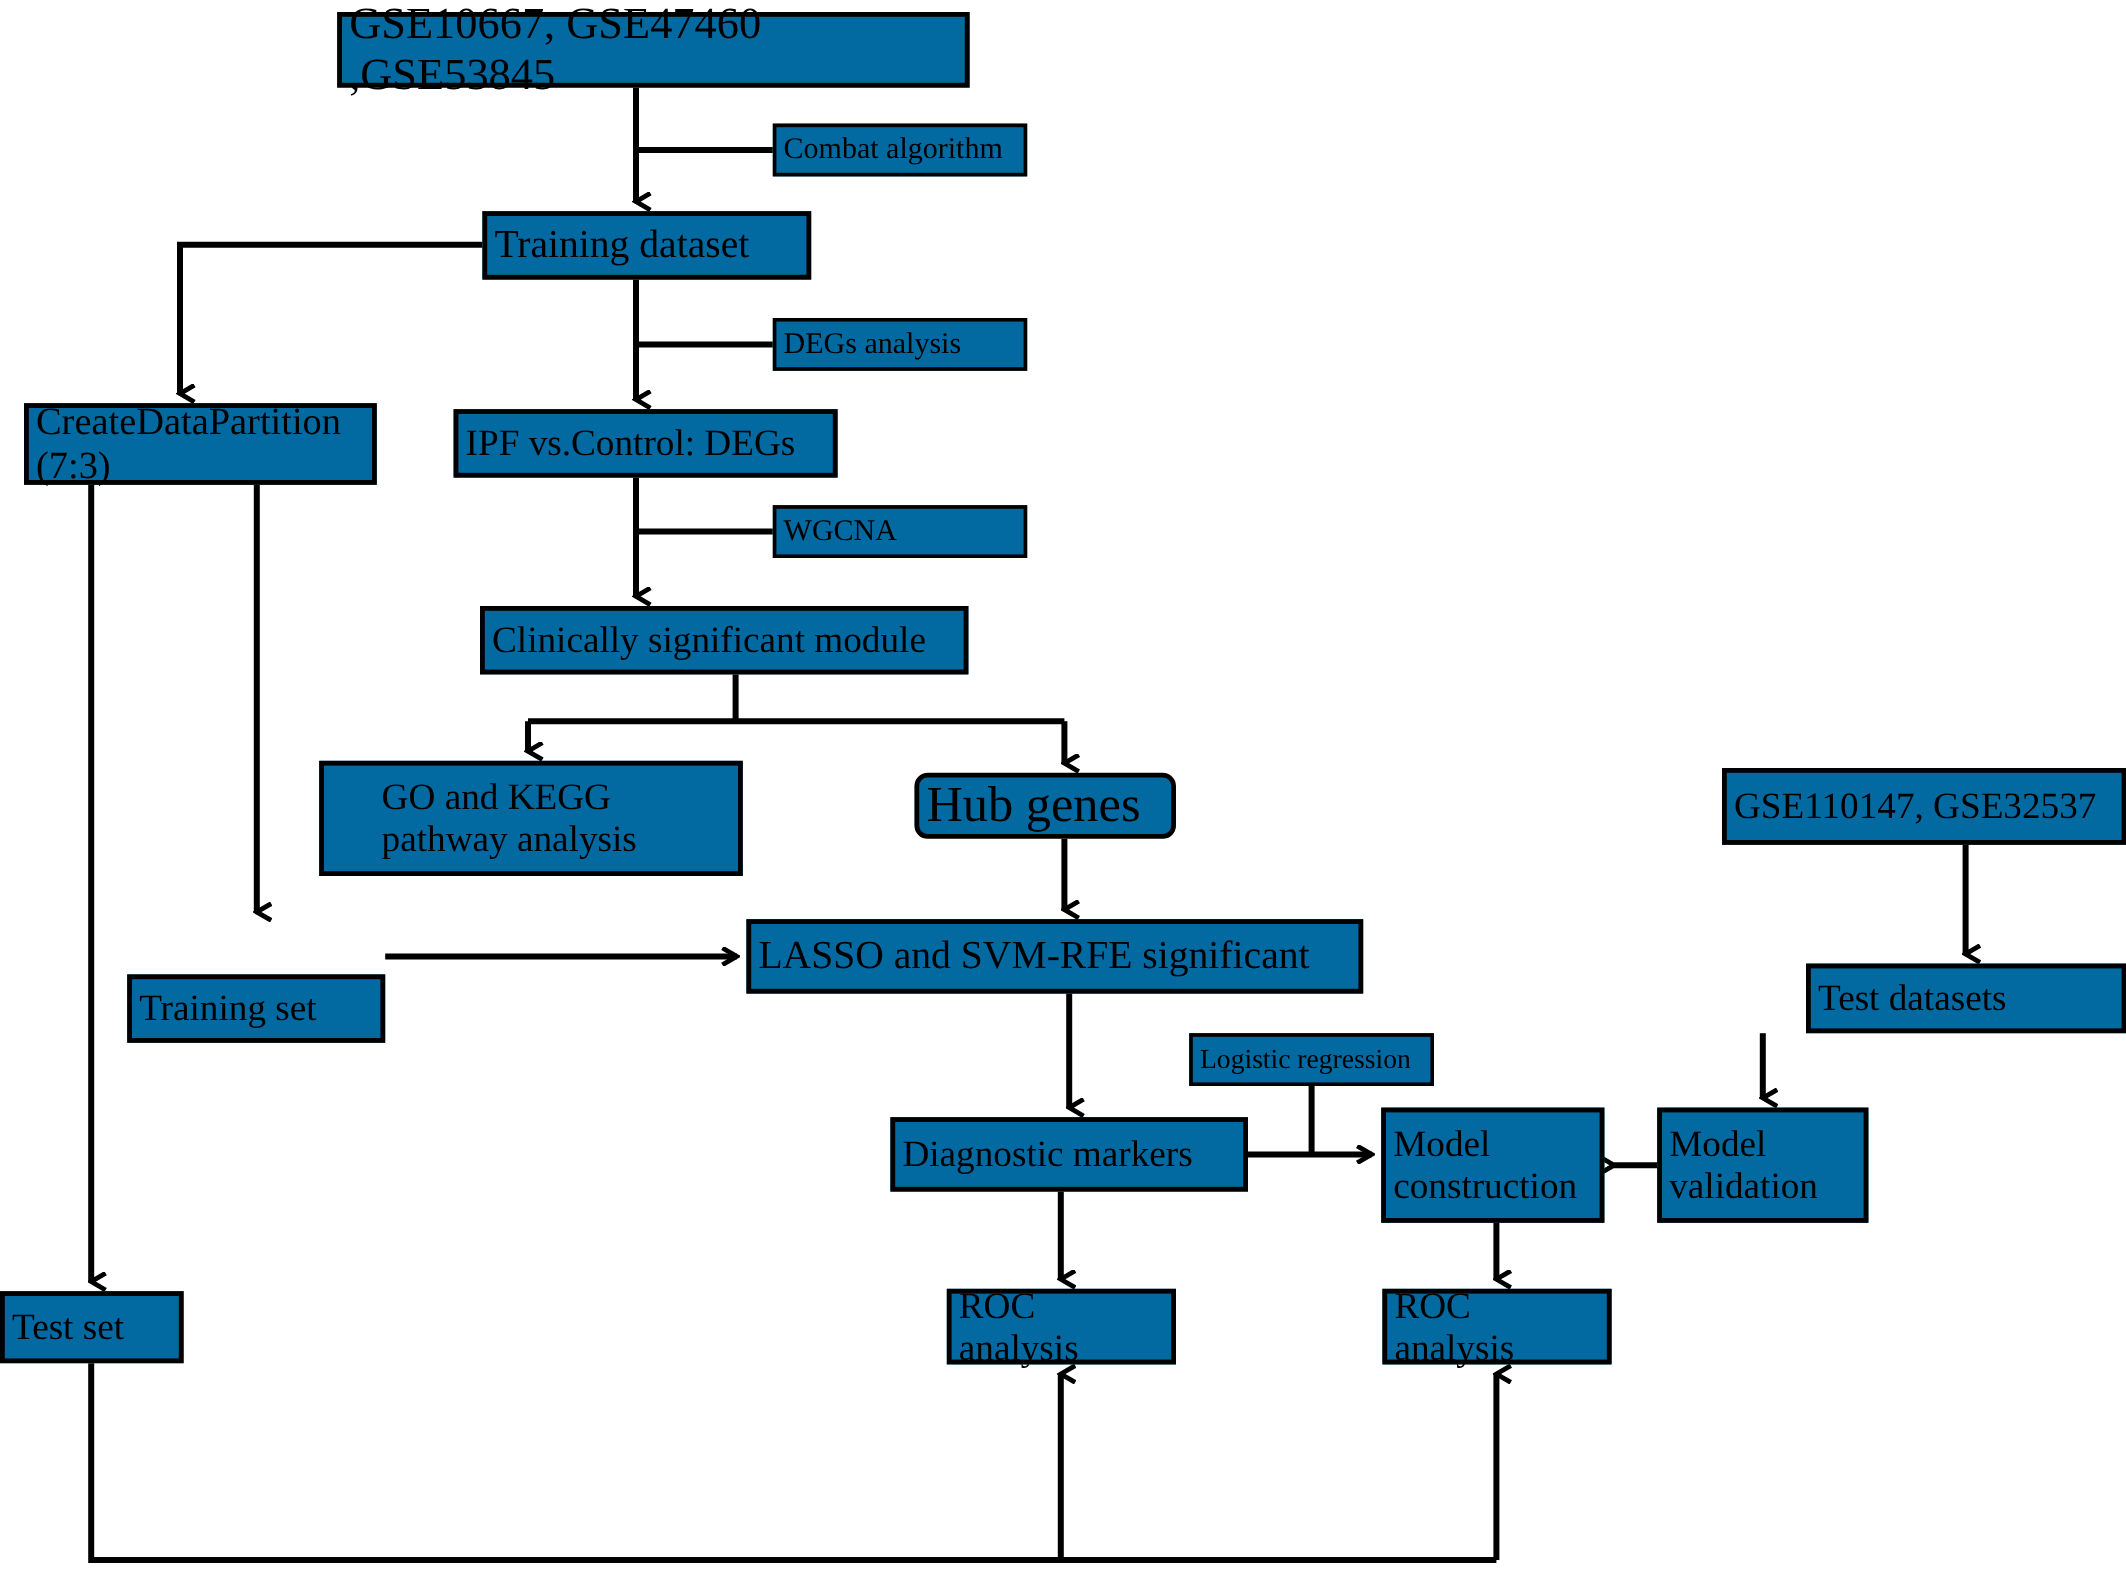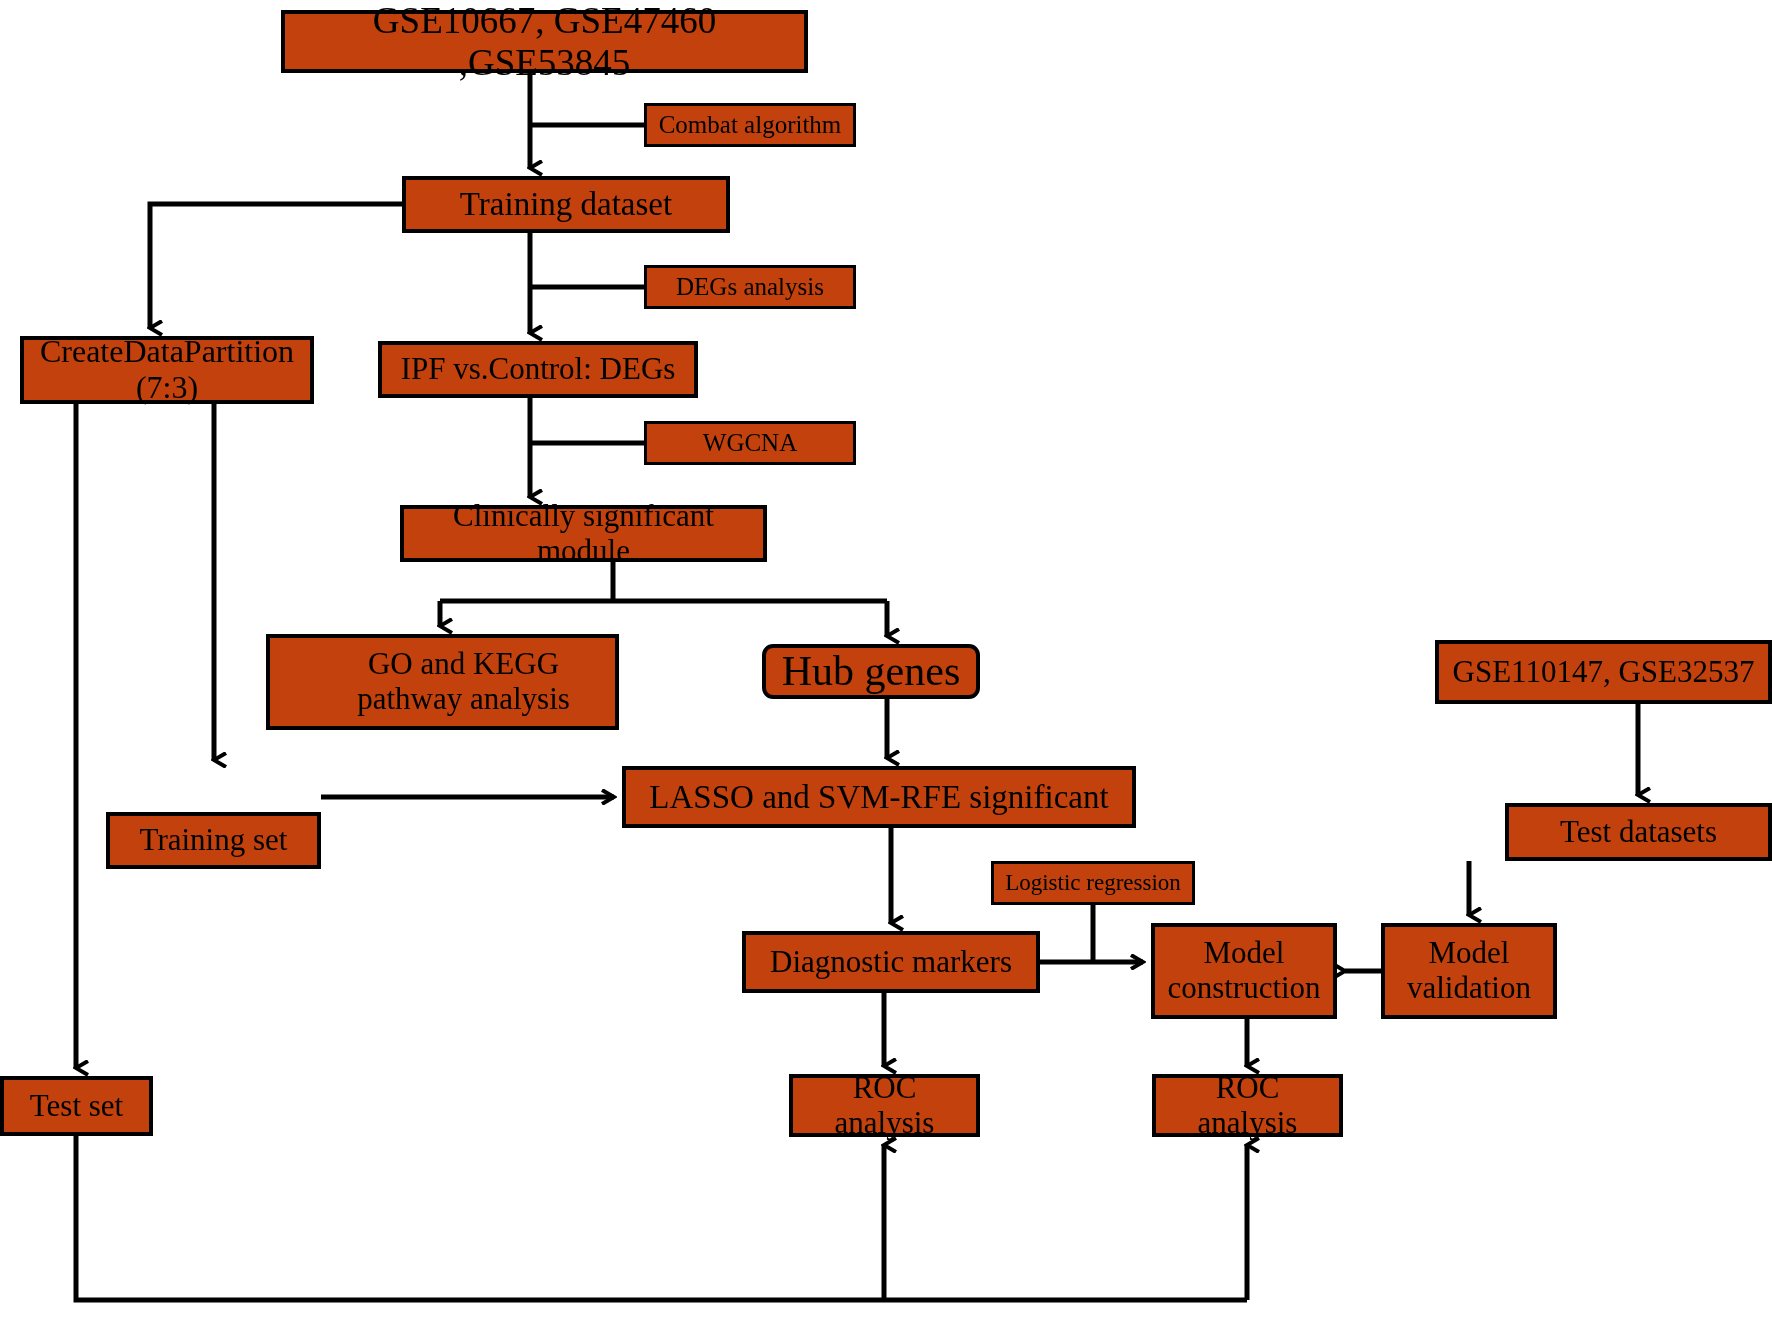--- a/index.html
+++ b/index.html
@@ -20,25 +20,25 @@
     left: 0;
     top: 0;
     width: 1772px;
     height: 1323px;
     pointer-events: none;
   }
   .node {
     position: absolute;
     box-sizing: border-box;
     border: 4px solid #000000;
-    background: #c2410c;
+    background: #0369a1;
     display: flex;
     align-items: center;
     justify-content: center;
-    text-align: center;
+    text-align: left;
     color: #000000;
     line-height: 1.12;
     padding: 0 6px;
     z-index: 2;
   }
   .node.small {
     border-width: 3px;
   }
   .node span {
     display: block;
@@ -115,36 +115,36 @@
     </g>
   </svg>
 
   <div id="nodes-layer">
       <div class="node" style="left: 281px; top: 10px; width: 527px; height: 63px; font-size: 37px;">
         <span>GSE10667, GSE47460 ,GSE53845</span>
       </div>
       <div class="node small" style="left: 644px; top: 103px; width: 212px; height: 44px; font-size: 25px;">
         <span>Combat algorithm</span>
       </div>
-      <div class="node" style="left: 402px; top: 176px; width: 328px; height: 57px; font-size: 33px;">
+      <div class="node" style="left: 402px; top: 176px; width: 274px; height: 57px; font-size: 33px;">
         <span>Training dataset</span>
       </div>
       <div class="node small" style="left: 644px; top: 265px; width: 212px; height: 44px; font-size: 25px;">
         <span>DEGs analysis</span>
       </div>
       <div class="node" style="left: 0px; top: 336px; width: 294px; height: 68px; font-size: 32px; margin-left: 20px;">
         <span>CreateDataPartition<br>(7:3)</span>
       </div>
       <div class="node" style="left: 378px; top: 341px; width: 320px; height: 57px; font-size: 31px;">
         <span>IPF vs.Control: DEGs</span>
       </div>
       <div class="node small" style="left: 644px; top: 421px; width: 212px; height: 44px; font-size: 25px;">
         <span>WGCNA</span>
       </div>
-      <div class="node" style="left: 400px; top: 505px; width: 367px; height: 57px; font-size: 31px;">
+      <div class="node" style="left: 400px; top: 505px; width: 407px; height: 57px; font-size: 31px;">
         <span>Clinically significant module</span>
       </div>
       <div class="node" style="left: 266px; top: 634px; width: 353px; height: 96px; font-size: 31px; padding-left: 48px;">
         <span>GO and KEGG<br>pathway analysis</span>
       </div>
       <div class="node" style="left: 762px; top: 644px; width: 218px; height: 55px; font-size: 42px; border-radius: 11px;">
         <span>Hub genes</span>
       </div>
       <div class="node" style="left: 1435px; top: 640px; width: 337px; height: 64px; font-size: 31px;">
         <span>GSE110147, GSE32537</span>

